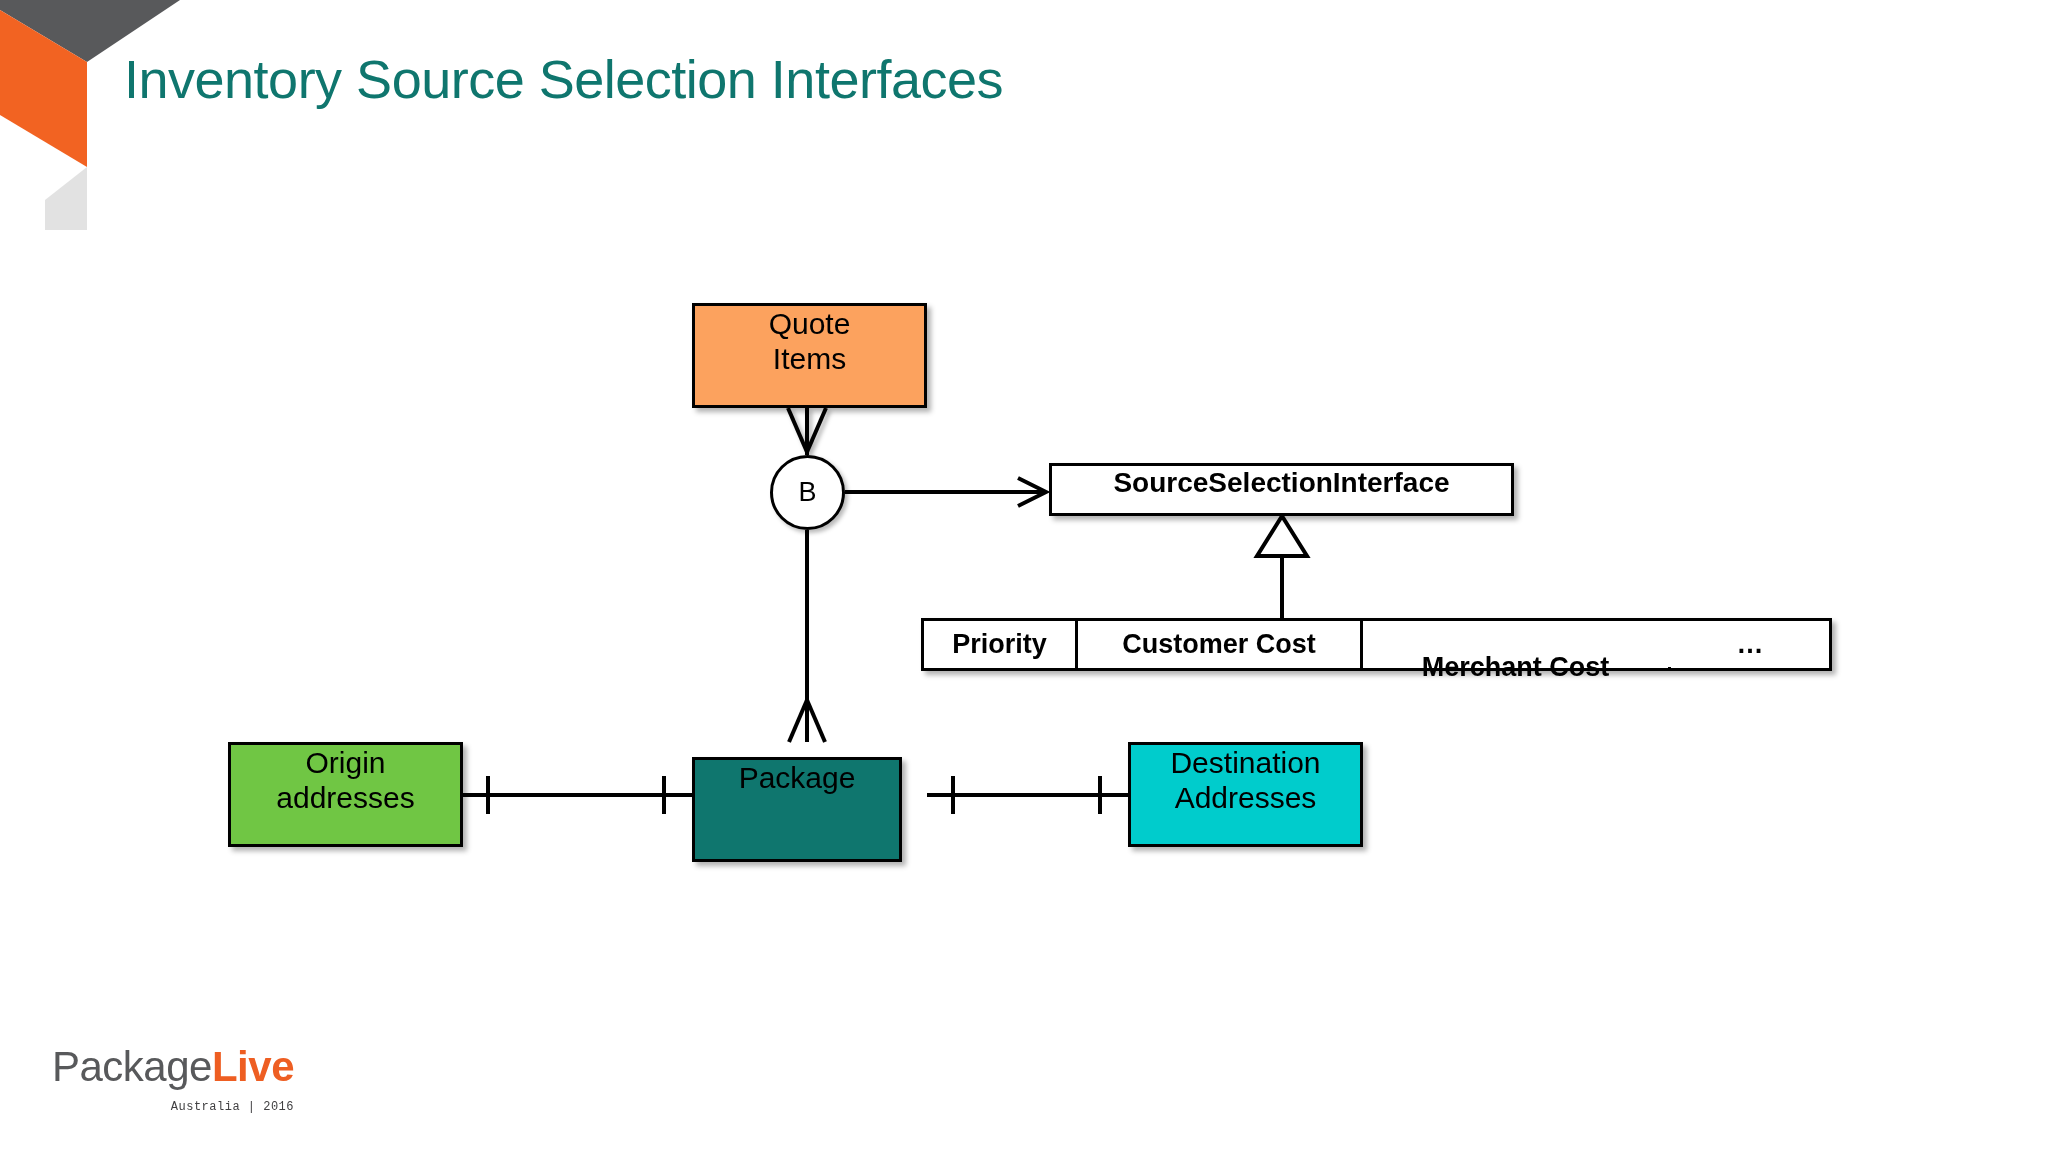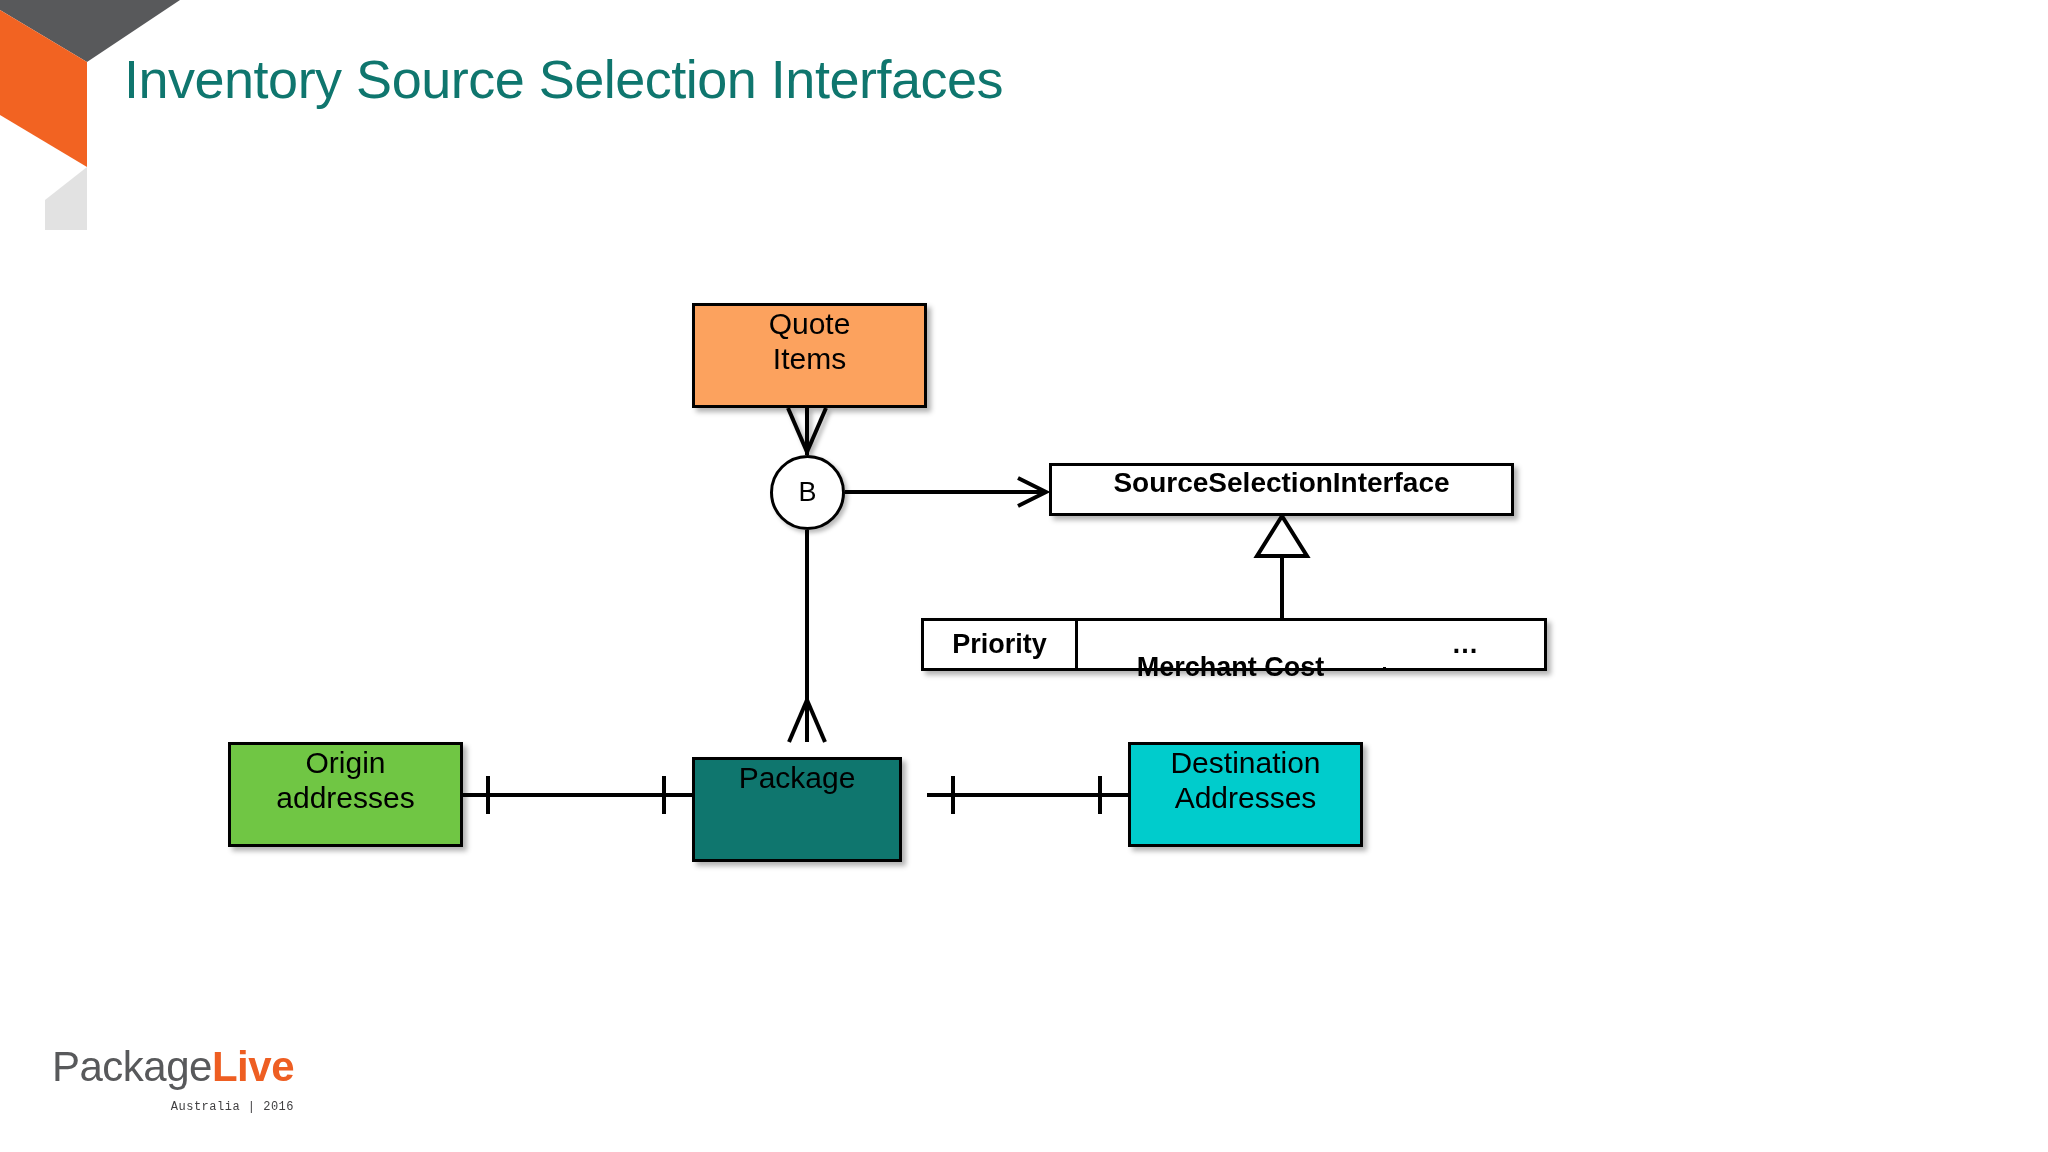--- a/index.html
+++ b/index.html
@@ -142,20 +142,21 @@
 <div id="node-b">
   <span>B</span>
 </div>
 
 <div class="node" id="node-interface">
   <span class="node-label">SourceSelectionInterface</span>
 </div>
 
 <div id="impl-table">
   <div class="cell c0">Priority</div>
+  <div class="cell c1">Customer Cost</div>
   <div class="cell c2">Merchant Cost</div>
   <div class="cell c3">…</div>
 </div>
 
 <div class="node" id="node-origin">
   <span class="node-label">Origin
 addresses</span>
 </div>
 
 <div class="node" id="node-package">

